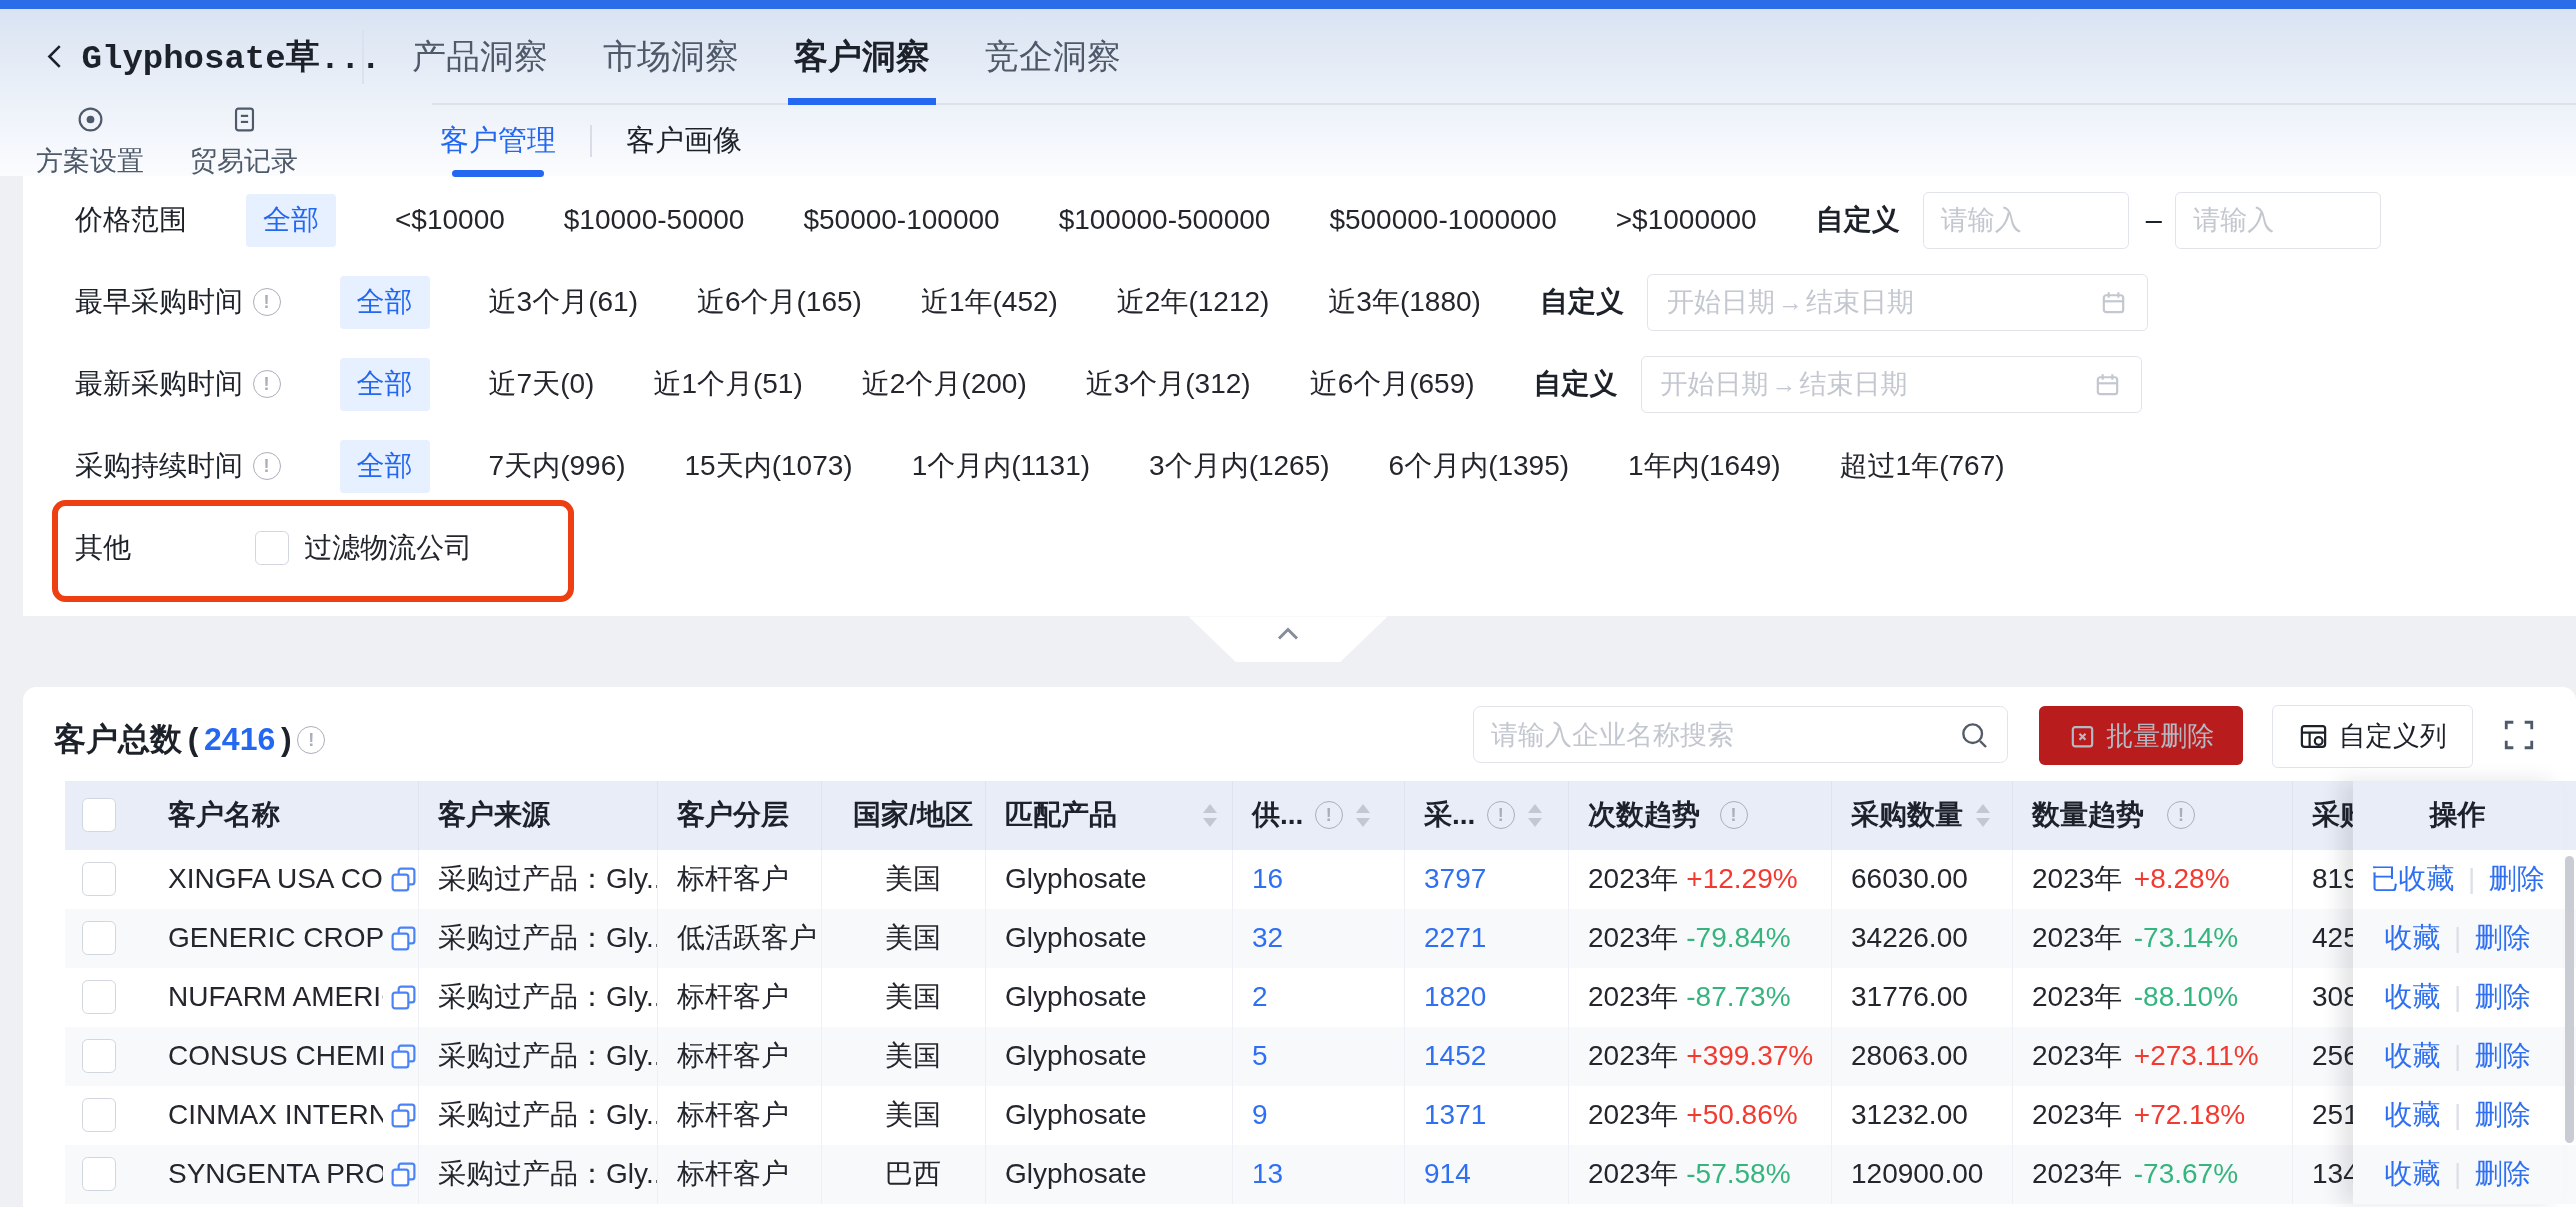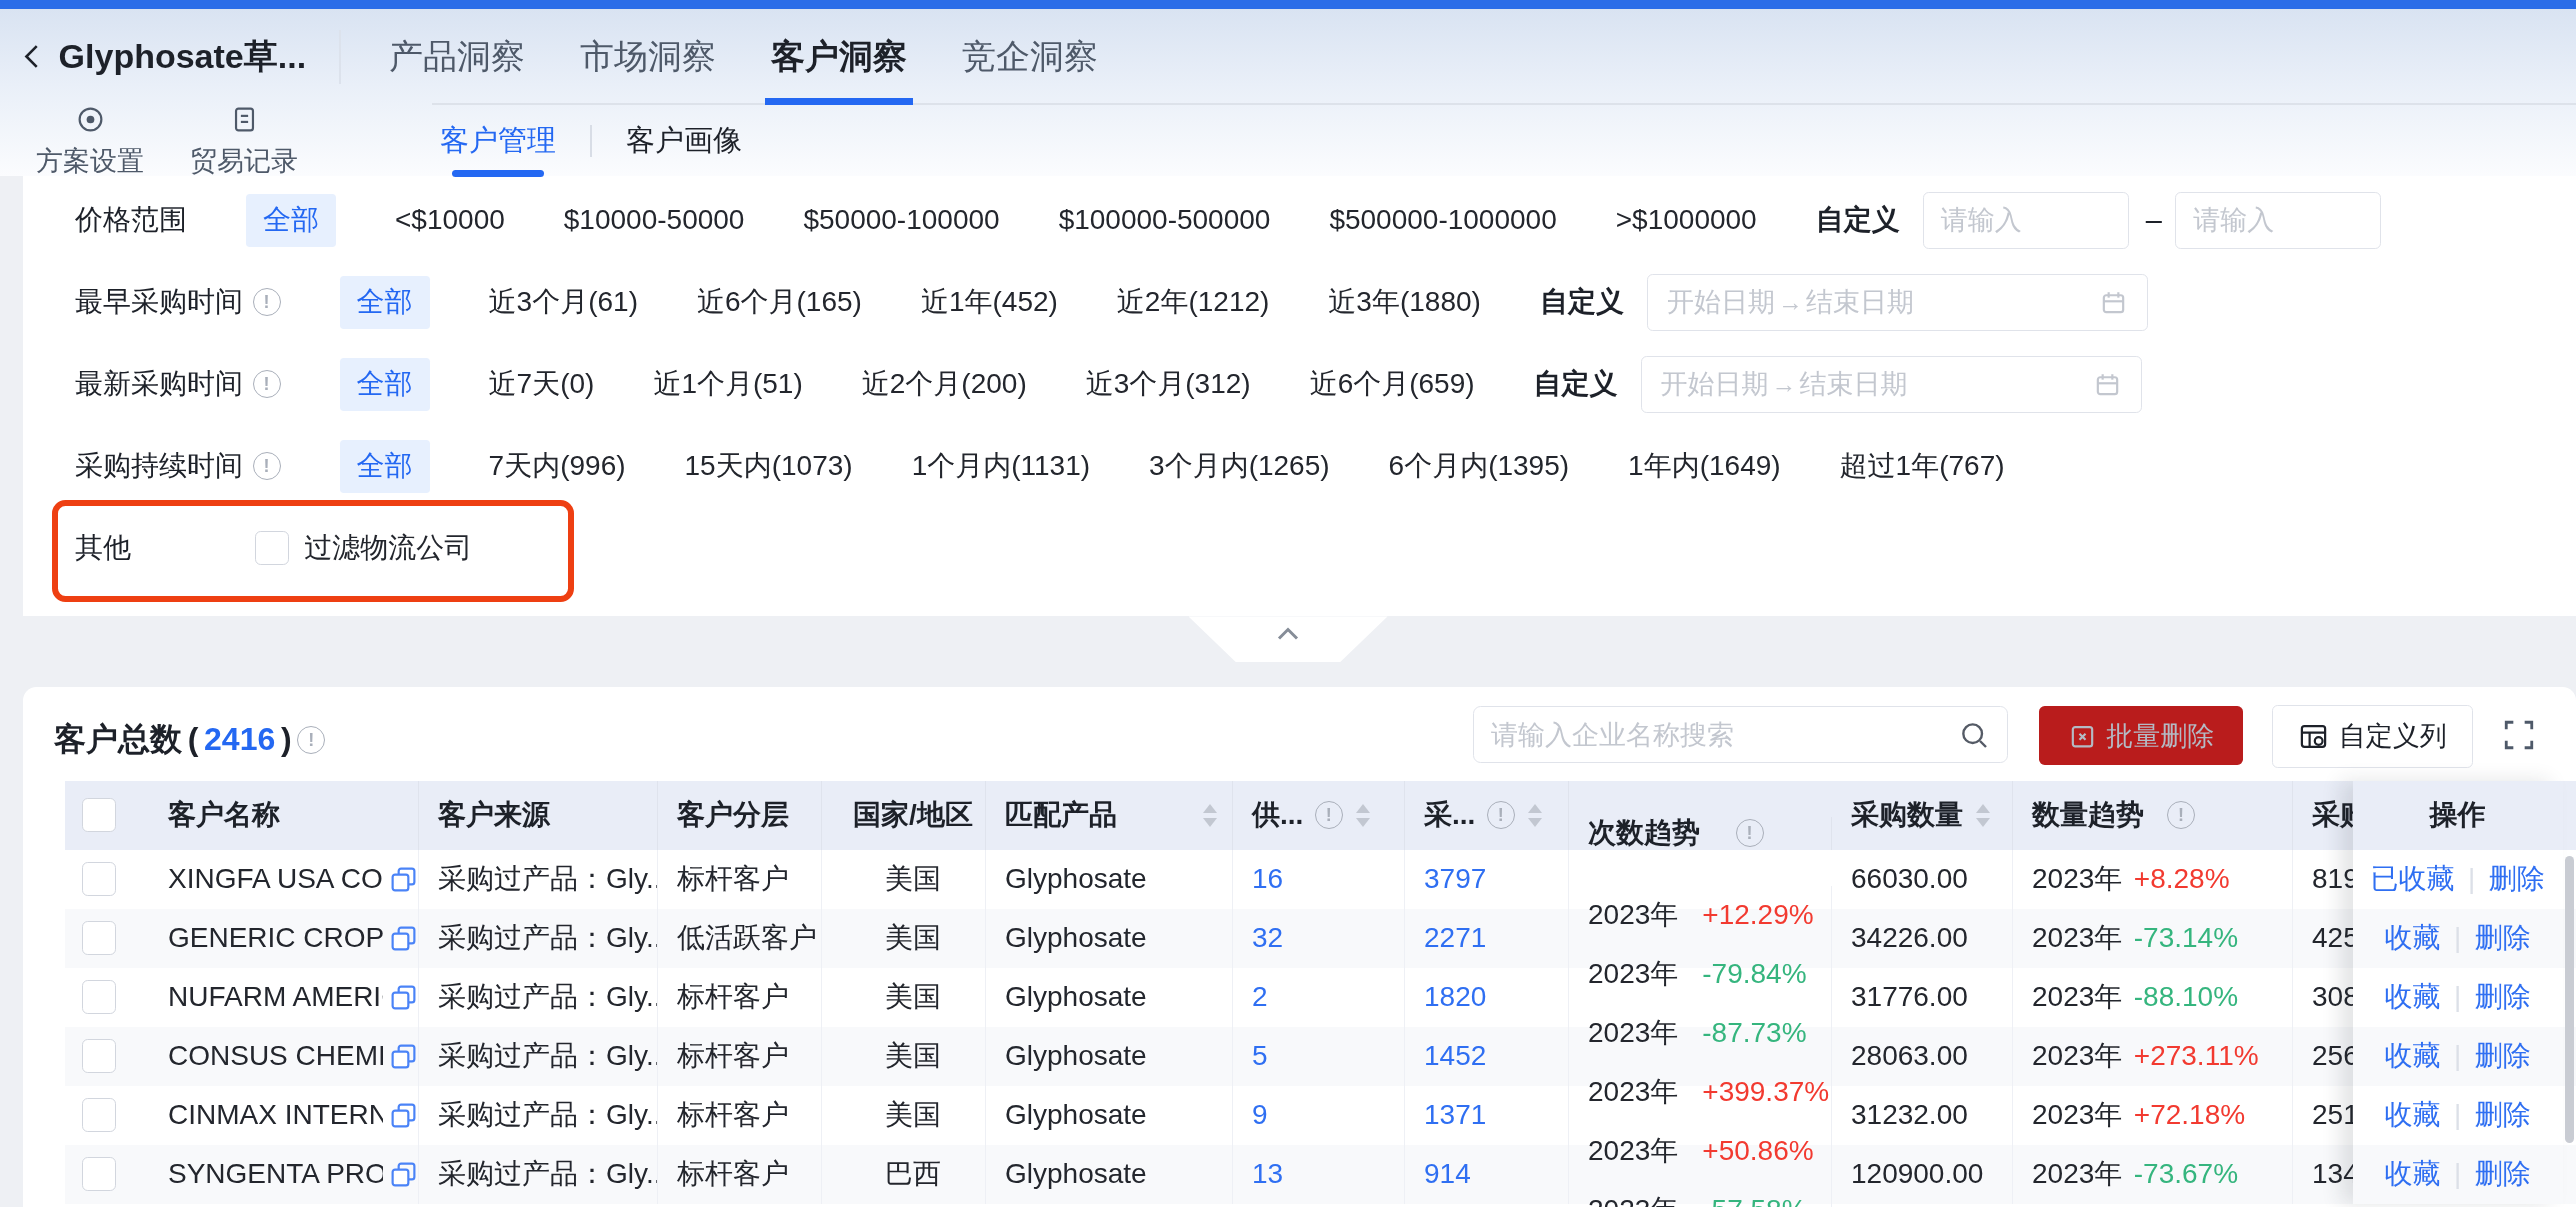--- a/index.html
+++ b/index.html
@@ -5,21 +5,21 @@
   html,body{margin:0;padding:0;}
   body{
     width:2576px;height:1208px;overflow:hidden;position:relative;
     background:#eef0f4;color:#1d2129;
     font-family:"Liberation Sans","DejaVu Sans",sans-serif;
   }
   
   .topbar{height:8.6px;background:#2b6de8;}
   .appheader{height:167px;background:linear-gradient(180deg,#d9e3f2 0%,#e9eff8 45%,#fbfcfe 100%);}
   .h-row1{height:96px;display:flex;align-items:stretch;position:relative;}
-  .h-title-block{display:flex;align-items:center;gap:9.6px;padding-left:18px;width:321px;flex:none;}
+  .h-title-block{display:flex;align-items:center;gap:9.6px;padding-left:41px;width:321px;flex:none;font-family:Liberation Mono, monospace;}
   .page-title{font-size:34px;font-weight:700;white-space:nowrap;}
   .h-div{width:1.9px;height:54px;background:#dce2ec;align-self:center;flex:none;}
   .tabs-hairline{position:absolute;left:432px;right:0;bottom:0;height:1.9px;background:#dde2ea;}
   .tabs{display:flex;margin-left:48px;}
   .tab{position:relative;display:flex;align-items:center;margin-right:55px;font-size:34px;color:#4e5969;cursor:pointer;}
   .tab.active{font-weight:700;color:#1d2129;}
   .tab.active::after{content:"";position:absolute;left:-5.7px;right:-5.7px;bottom:0;height:6.7px;background:#2468f2;z-index:2;}
   .h-row2{height:72px;display:flex;align-items:stretch;padding-left:36px;}
   .h-tool{display:flex;align-items:center;gap:9.6px;margin-right:46px;font-size:27px;color:#4e5969;flex-direction:column;}
   .subnav{display:flex;align-items:stretch;margin-left:96px;}
@@ -65,21 +65,21 @@
   .cell{display:flex;align-items:center;height:100%;font-size:28px;color:#23262d;border-right:1.9px solid #eef0f5;padding-left:19px;overflow:hidden;white-space:nowrap;box-sizing:border-box;}
   .c-check{width:84px;padding-left:17px;border-right-color:transparent!important;}
   .c-name{width:270px;gap:5.7px;}
   .c-name .nm{overflow:hidden;}
   .c-source{width:239px;}
   .c-tier{width:164px;}
   .c-country{width:164px;justify-content:center;}
   .c-product{width:247px;}
   .c-sup{width:172px;}
   .c-pur{width:164px;}
-  .c-ttrend{width:263px;gap:24px;margin-top:36px;}
+  .c-ttrend{width:263px;gap:8px;}
   .c-qty{width:181px;}
   .c-qtrend{width:280px;gap:11.5px;}
   .c-cut{width:270px;border-right:none!important;}
   .bluenum{color:#2f6ff2;cursor:pointer;}
   .pct[data-dir="up"]{color:#f23a30;}
   .pct[data-dir="down"]{color:#35b57e;}
   .sort{display:inline-flex;flex-direction:column;gap:4.8px;margin-left:13.4px;flex:none;cursor:pointer;}
   .sort i{display:block;width:0;height:0;border-left:7.6px solid transparent;border-right:7.6px solid transparent;}
   .sort .up{border-bottom:9.6px solid #c2c7d1;}
   .sort .down{border-top:9.6px solid #c2c7d1;}

